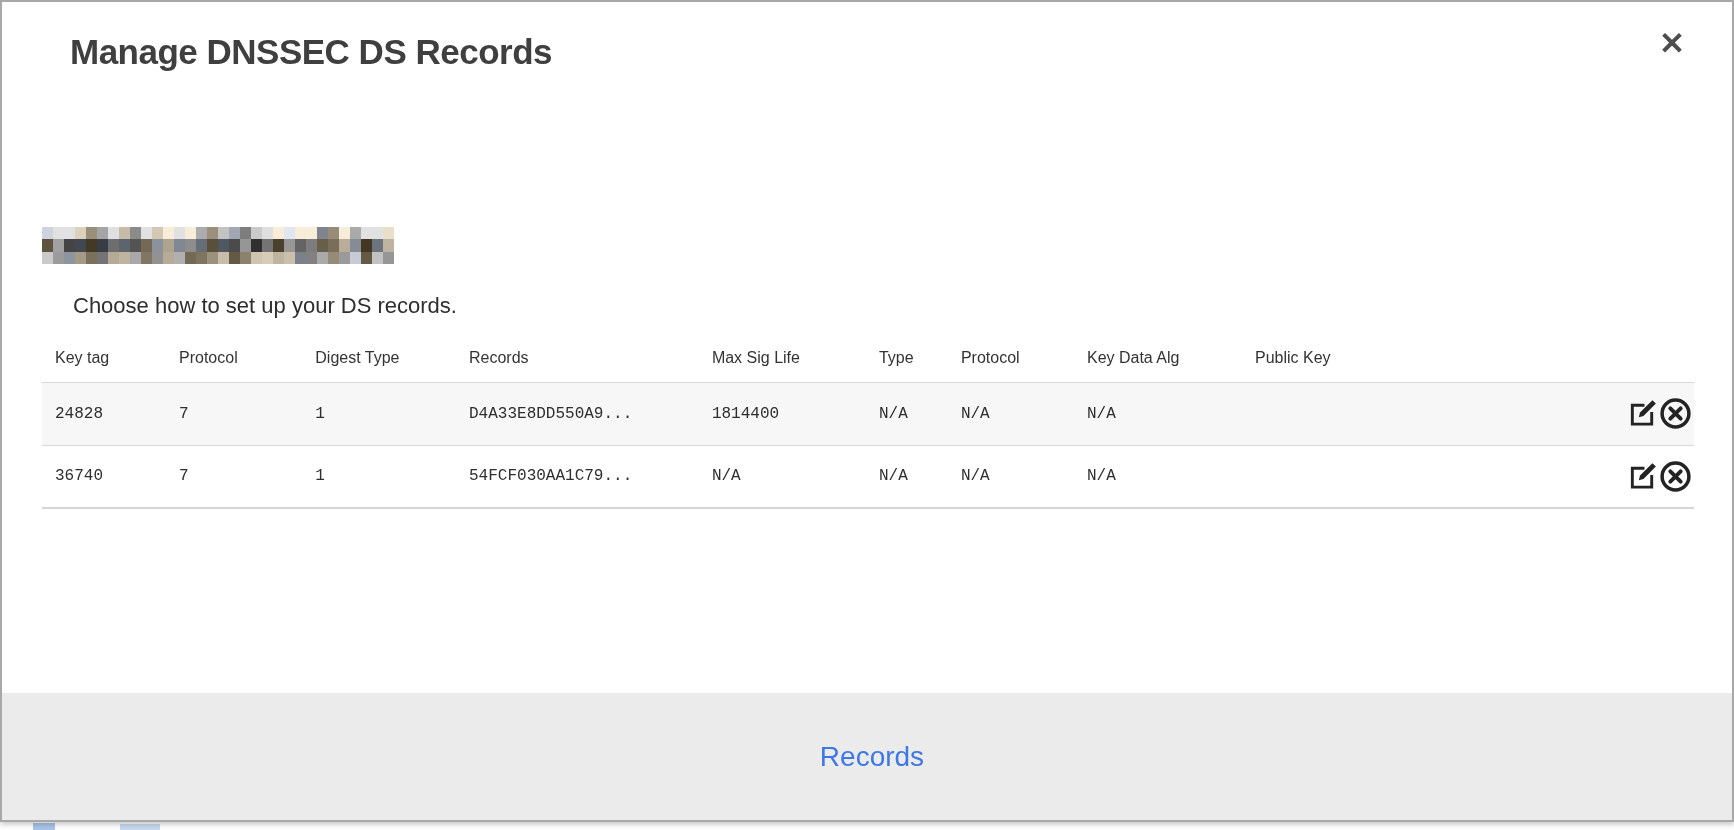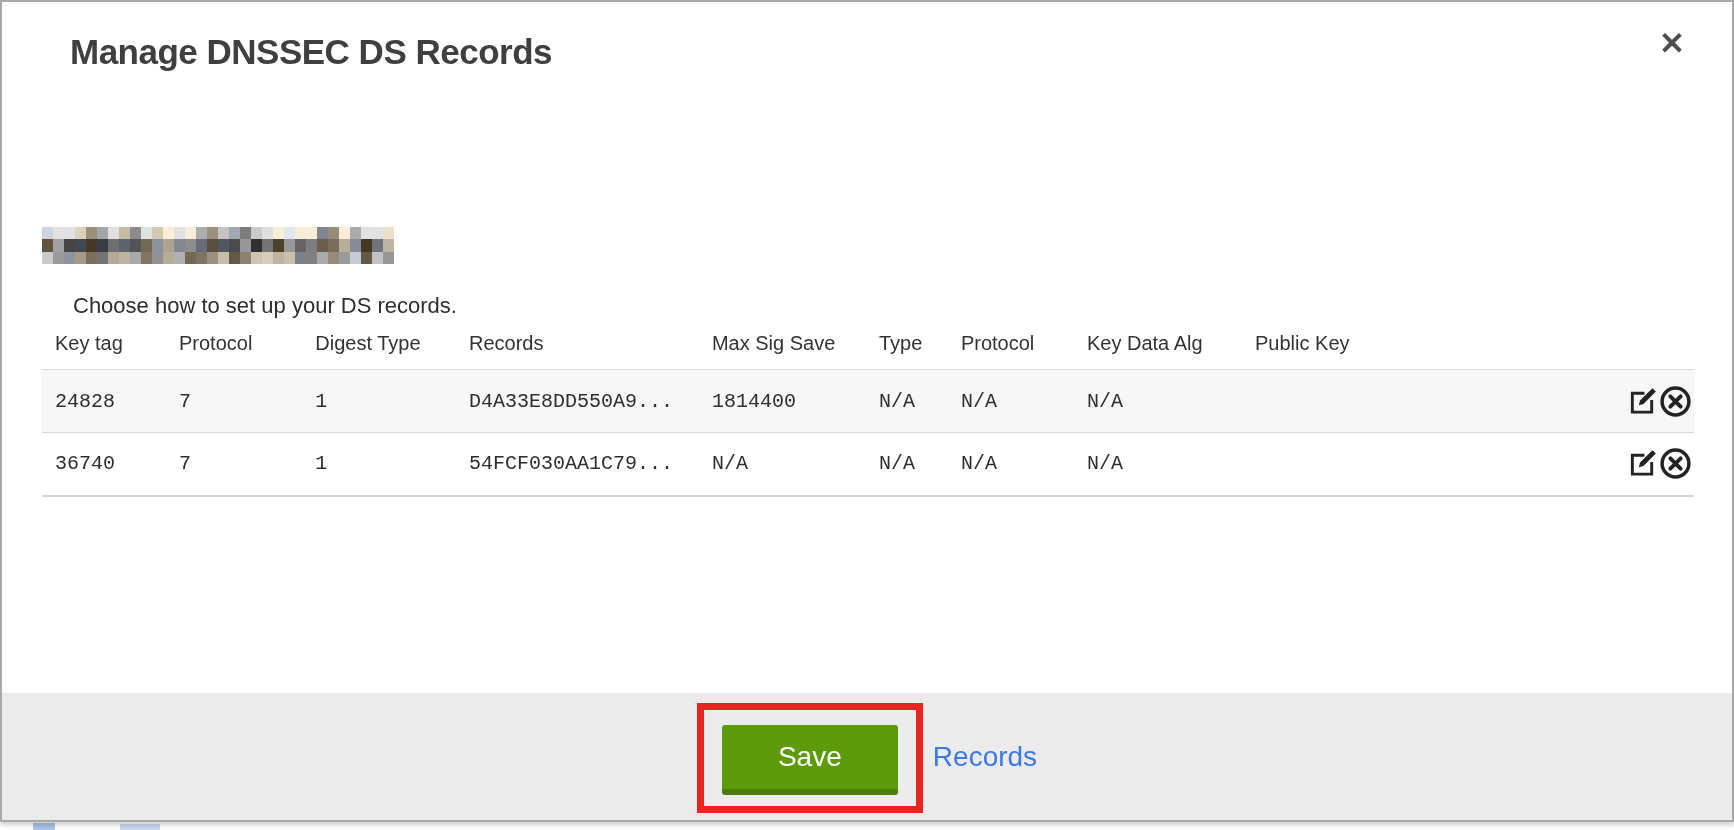--- a/index.html
+++ b/index.html
@@ -52,24 +52,24 @@
     grid-template-columns: repeat(32, 1fr);
     grid-template-rows: repeat(3, 1fr);
   }
 
   .subtitle {
     position: absolute; left: 40px; top: 291px;
     font-size: 22px; color: #2e2e2e; margin-left: 31px;
   }
 
   table.ds-table {
-    position: absolute; left: 40px; top: 318px;
+    position: absolute; left: 40px; top: 334px;
     width: 1652px;
     border-collapse: collapse; table-layout: fixed;
-    font-size: 20px; color: #2e2e2e;
+    font-size: 16px; color: #2e2e2e;
   }
   table.ds-table th {
     text-align: left; font-weight: normal; color: #333333;
     padding: 12px 8px 14px 13px; height: 46px;
     border-bottom: 1px solid #d9d9d9;
   }
   table.ds-table td {
     padding: 0 8px 0 13px; height: 63px;
     border-bottom: 1px solid #d9d9d9;
     overflow: hidden; white-space: nowrap; font-family: Liberation Mono, monospace;
@@ -243,21 +243,21 @@
         <col style="width:164px">
         <col style="width:343px">
       <col style="width:98px">
     </colgroup>
     <thead>
       <tr>
         <th>Key tag</th>
         <th>Protocol</th>
         <th>Digest Type</th>
         <th>Records</th>
-        <th>Max Sig Save</th>
+        <th>Max Sig Life</th>
         <th>Type</th>
         <th>Protocol</th>
         <th>Key Data Alg</th>
         <th>Public Key</th>
         <th></th>
       </tr>
     </thead>
     <tbody>
       <tr class="row-odd">
         <td>24828</td>
@@ -297,19 +297,16 @@
                   <circle cx="16" cy="16" r="13" fill="none" stroke="#232323" stroke-width="3.4"></circle>
                   <path d="M11 11 L21 21 M21 11 L11 21" stroke="#232323" stroke-width="3.8" stroke-linecap="round"></path>
                 </svg></span></button>
         </td>
       </tr>
     </tbody>
   </table>
 
 
   <div class="modal-footer">
-    <div class="save-annotation">
-      <button class="save-button">Save</button>
-    </div>
     <a class="cancel-link">Records</a>
   </div>
 
 </div>
 
 </body></html>

